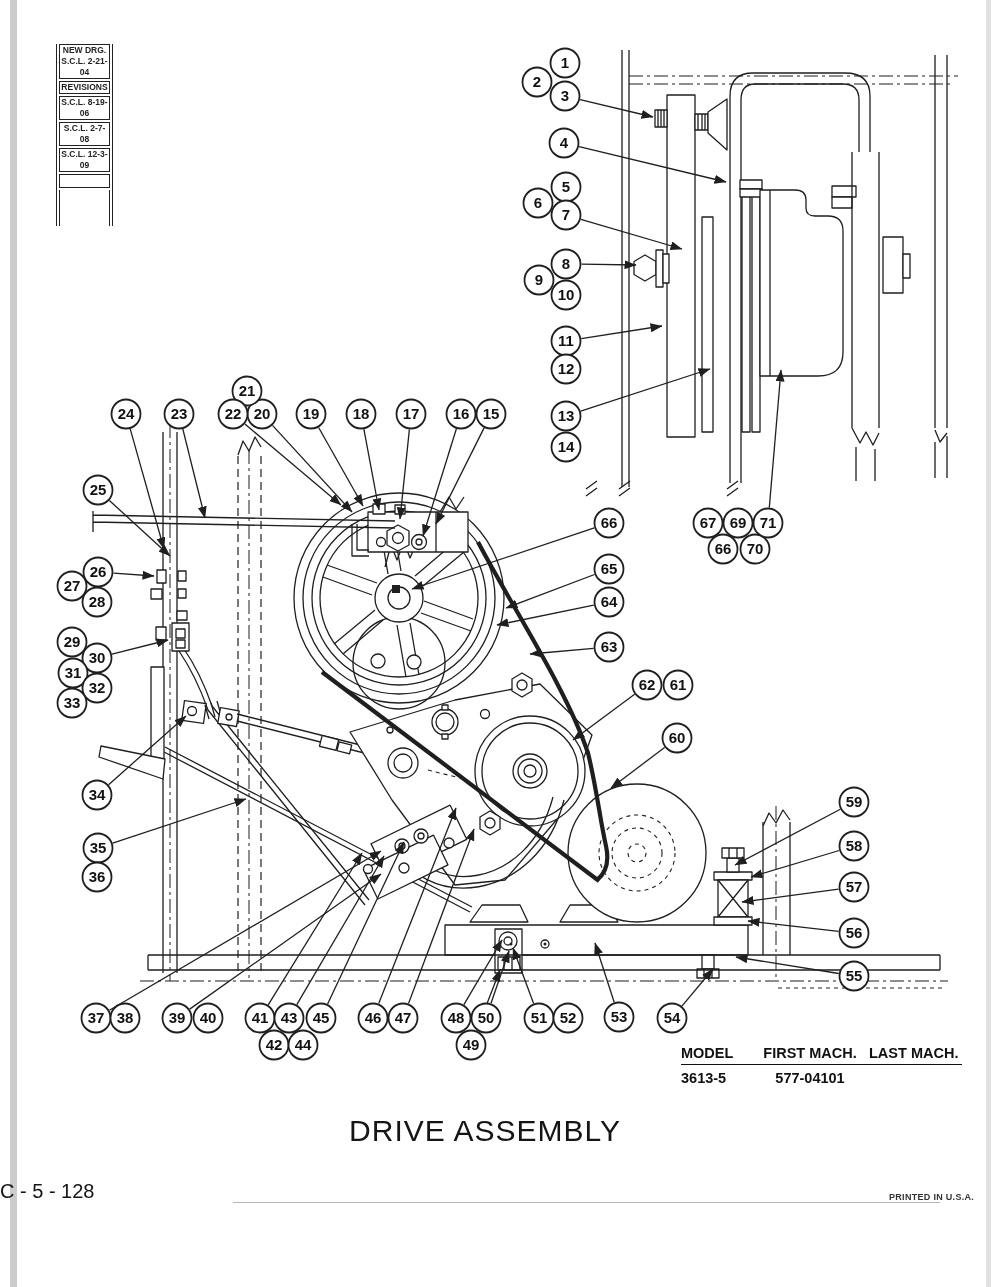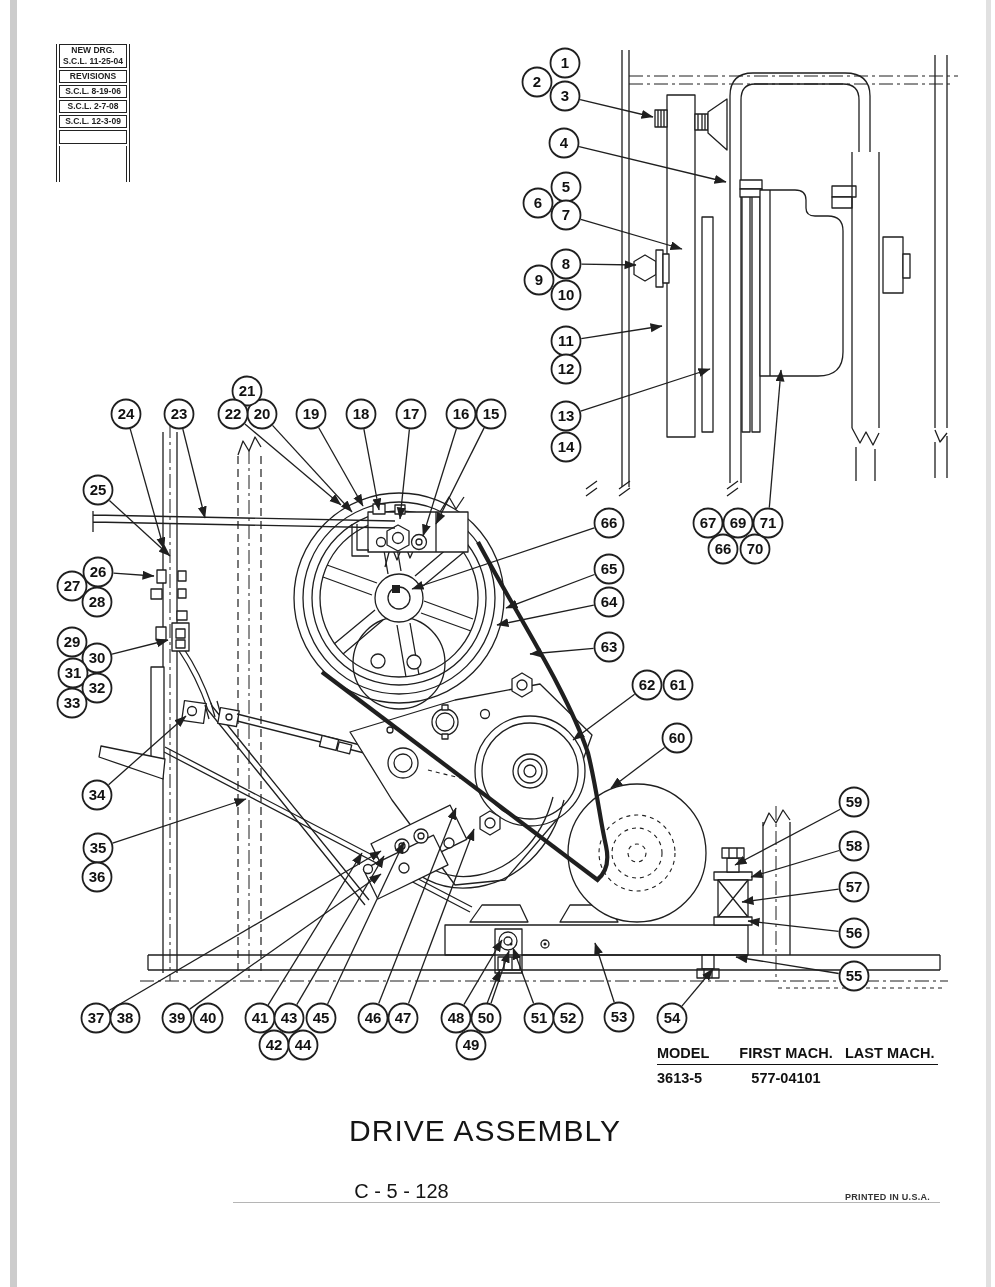--- a/index.html
+++ b/index.html
@@ -13,40 +13,40 @@
   .lnw{stroke:#1f1f1f;stroke-width:1.3;fill:#ffffff;stroke-linejoin:round;}
   .fill{fill:#1f1f1f;stroke:none;}
   .thk{stroke:#1f1f1f;stroke-width:4.2;fill:none;}
   .cl{stroke:#1f1f1f;stroke-width:1;fill:none;stroke-dasharray:14 4 3 4;}
   .dsh{stroke:#1f1f1f;stroke-width:1.2;fill:none;stroke-dasharray:8 5;}
   .dsh2{stroke:#1f1f1f;stroke-width:1.1;fill:none;stroke-dasharray:4 4;}
   .leader{stroke:#1f1f1f;stroke-width:1.3;fill:none;}
   .balloon{fill:#ffffff;stroke:#1f1f1f;stroke-width:1.8;}
   .balloon-num{font:600 15px "Liberation Sans", sans-serif;fill:#111;text-anchor:middle;}
   
-  .rev-block{position:absolute;left:56px;top:44px;width:74px;border-left:1.4px solid #222;
+  .rev-block{position:absolute;left:56px;top:44px;width:57px;border-left:1.4px solid #222;
              border-right:1.4px solid #222;padding:0 2px;box-sizing:border-box;}
   .rev-box{border:1.3px solid #222;margin-bottom:2px;text-align:center;
            font:600 8.5px/11px "Liberation Sans", sans-serif;color:#222;}
   .rev-box div{line-height:11px;}
   .rev-box.empty{height:12px;}
   .rev-tails{height:36px;border-left:1.3px solid #222;border-right:1.3px solid #222;}
   
-  .model-table{position:absolute;left:657px;top:1043px;width:281px;
+  .model-table{position:absolute;left:681px;top:1043px;width:281px;
                font:600 14.5px/20px "Liberation Sans", sans-serif;color:#111;}
   .mt-row{display:flex;}
   .mt-c1{flex:0 0 70px;} .mt-c2{flex:0 0 118px;text-align:center;} .mt-c3{flex:1 1 auto;}
   .mt-head{border-bottom:1.6px solid #111;padding-bottom:1px;margin-bottom:3px;}
   
   .sheet-title{position:absolute;left:0;top:1114px;width:970px;text-align:center;
                font:500 30px/34px "Liberation Sans", sans-serif;letter-spacing:1px;color:#151515;}
-  .page-number{position:absolute;left:0;top:1179px;width:803px;text-align:center;
+  .page-number{position:absolute;left:0;top:1179px;width:803px;text-align:left;
                font:500 20px/24px "Liberation Sans", sans-serif;color:#151515;}
   .footer-rule{position:absolute;left:233px;top:1202px;width:707px;height:1px;background:#b5b5b5;}
-  .printed-note{position:absolute;left:845px;top:1191px;font:600 9px/12px "Liberation Sans", sans-serif;
+  .printed-note{position:absolute;left:889px;top:1191px;font:600 9px/12px "Liberation Sans", sans-serif;
                 letter-spacing:.3px;color:#333;}
 </style>
 </head>
 <body>
 
 <div class="page">
   <div class="edge left"></div>
   <div class="edge right"></div>
 
   <svg class="art" width="995" height="1287" viewBox="0 0 995 1287">
@@ -580,21 +580,21 @@
         <g>
           <circle cx="755" cy="549" r="14.5" class="balloon"></circle>
           <text x="755" y="554.2" class="balloon-num">70</text>
         </g>
       </g>
   </svg>
 
   <div class="rev-block">
     <div class="rev-box">
       <div>NEW DRG.</div>
-      <div>S.C.L. 11-25-04</div>
+      <div>S.C.L. 2-21-04</div>
     </div>
     <div class="rev-box">REVISIONS</div>
     <div class="rev-box">S.C.L. 8-19-06</div>
     <div class="rev-box">S.C.L. 2-7-08</div>
     <div class="rev-box">S.C.L. 12-3-09</div>
     <div class="rev-box empty"></div>
     <div class="rev-tails"></div>
   </div>
 
   <div class="model-table">

